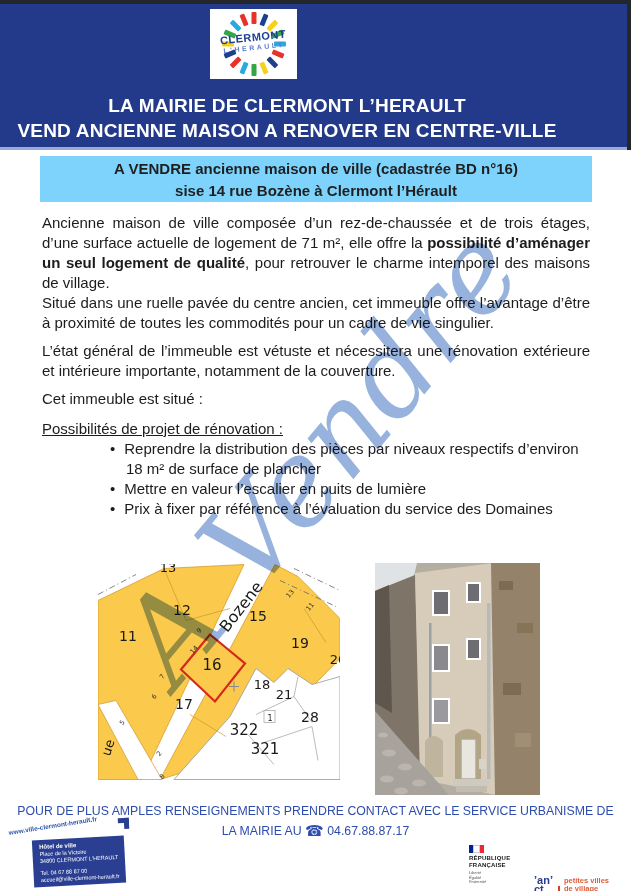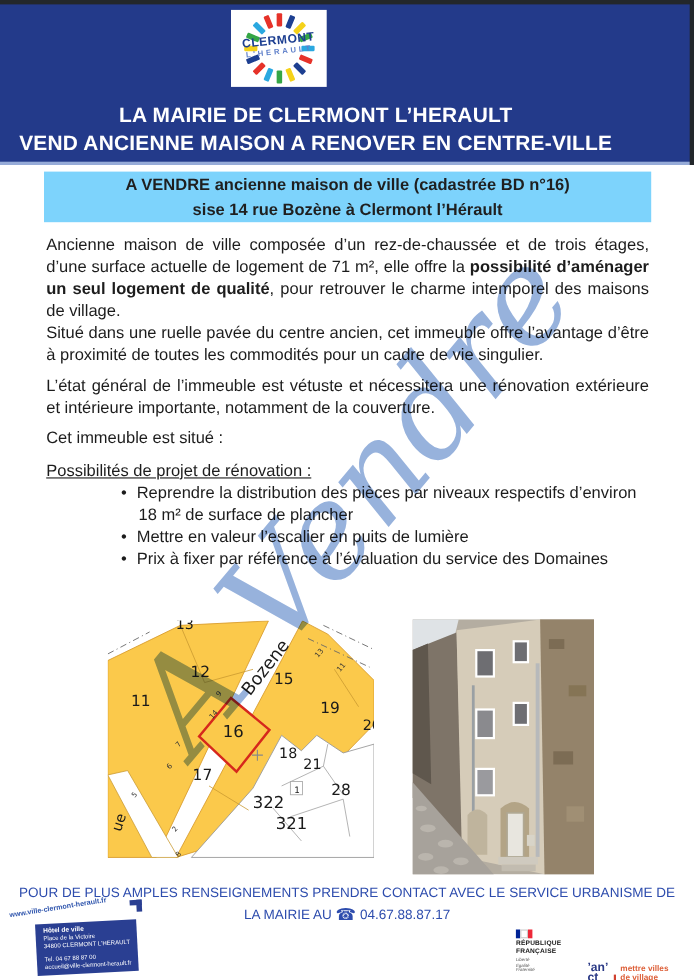--- a/index.html
+++ b/index.html
@@ -290,18 +290,18 @@
     </div>
   </div>
 
   <div class="anct">
     <div class="anct-mark">
       <div class="q">an</div>
       <div>ct</div>
       <span class="anct-corner"></span>
     </div>
     <div class="anct-label">
-      <div>mettre villes</div>
+      <div>petites villes</div>
       <div>de village</div>
     </div>
   </div>
 
 </div>
 
 </body></html>

